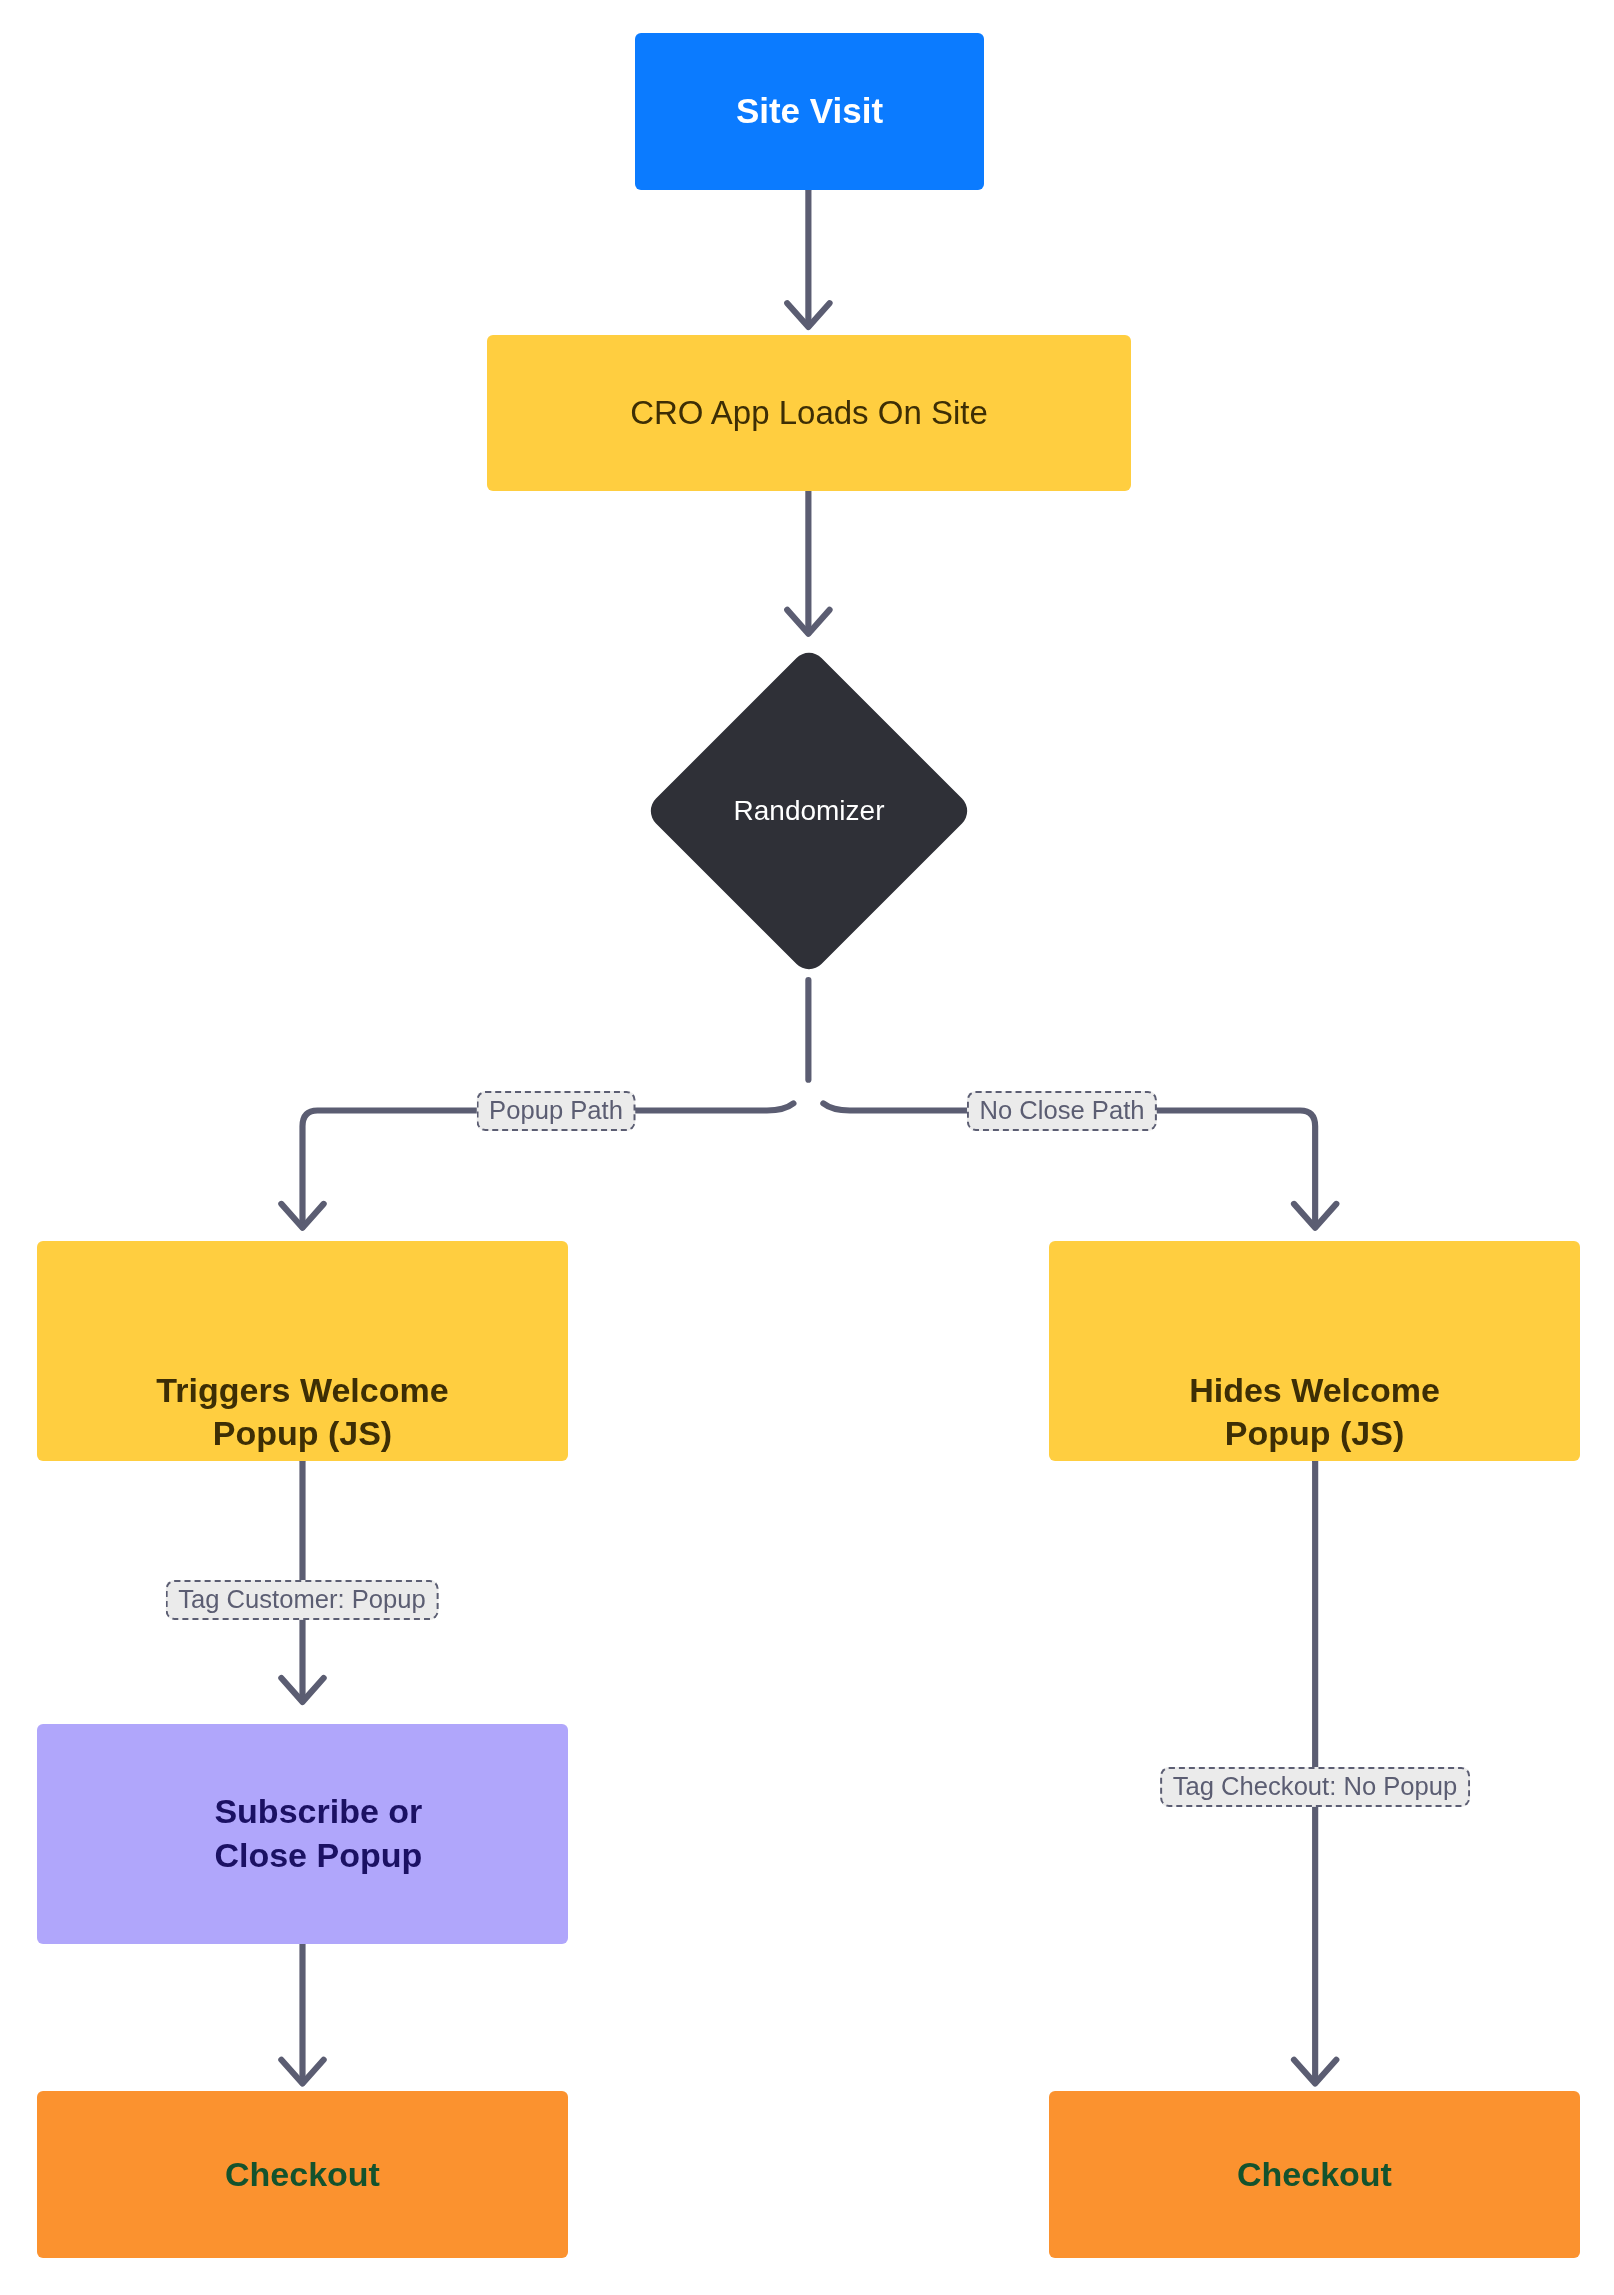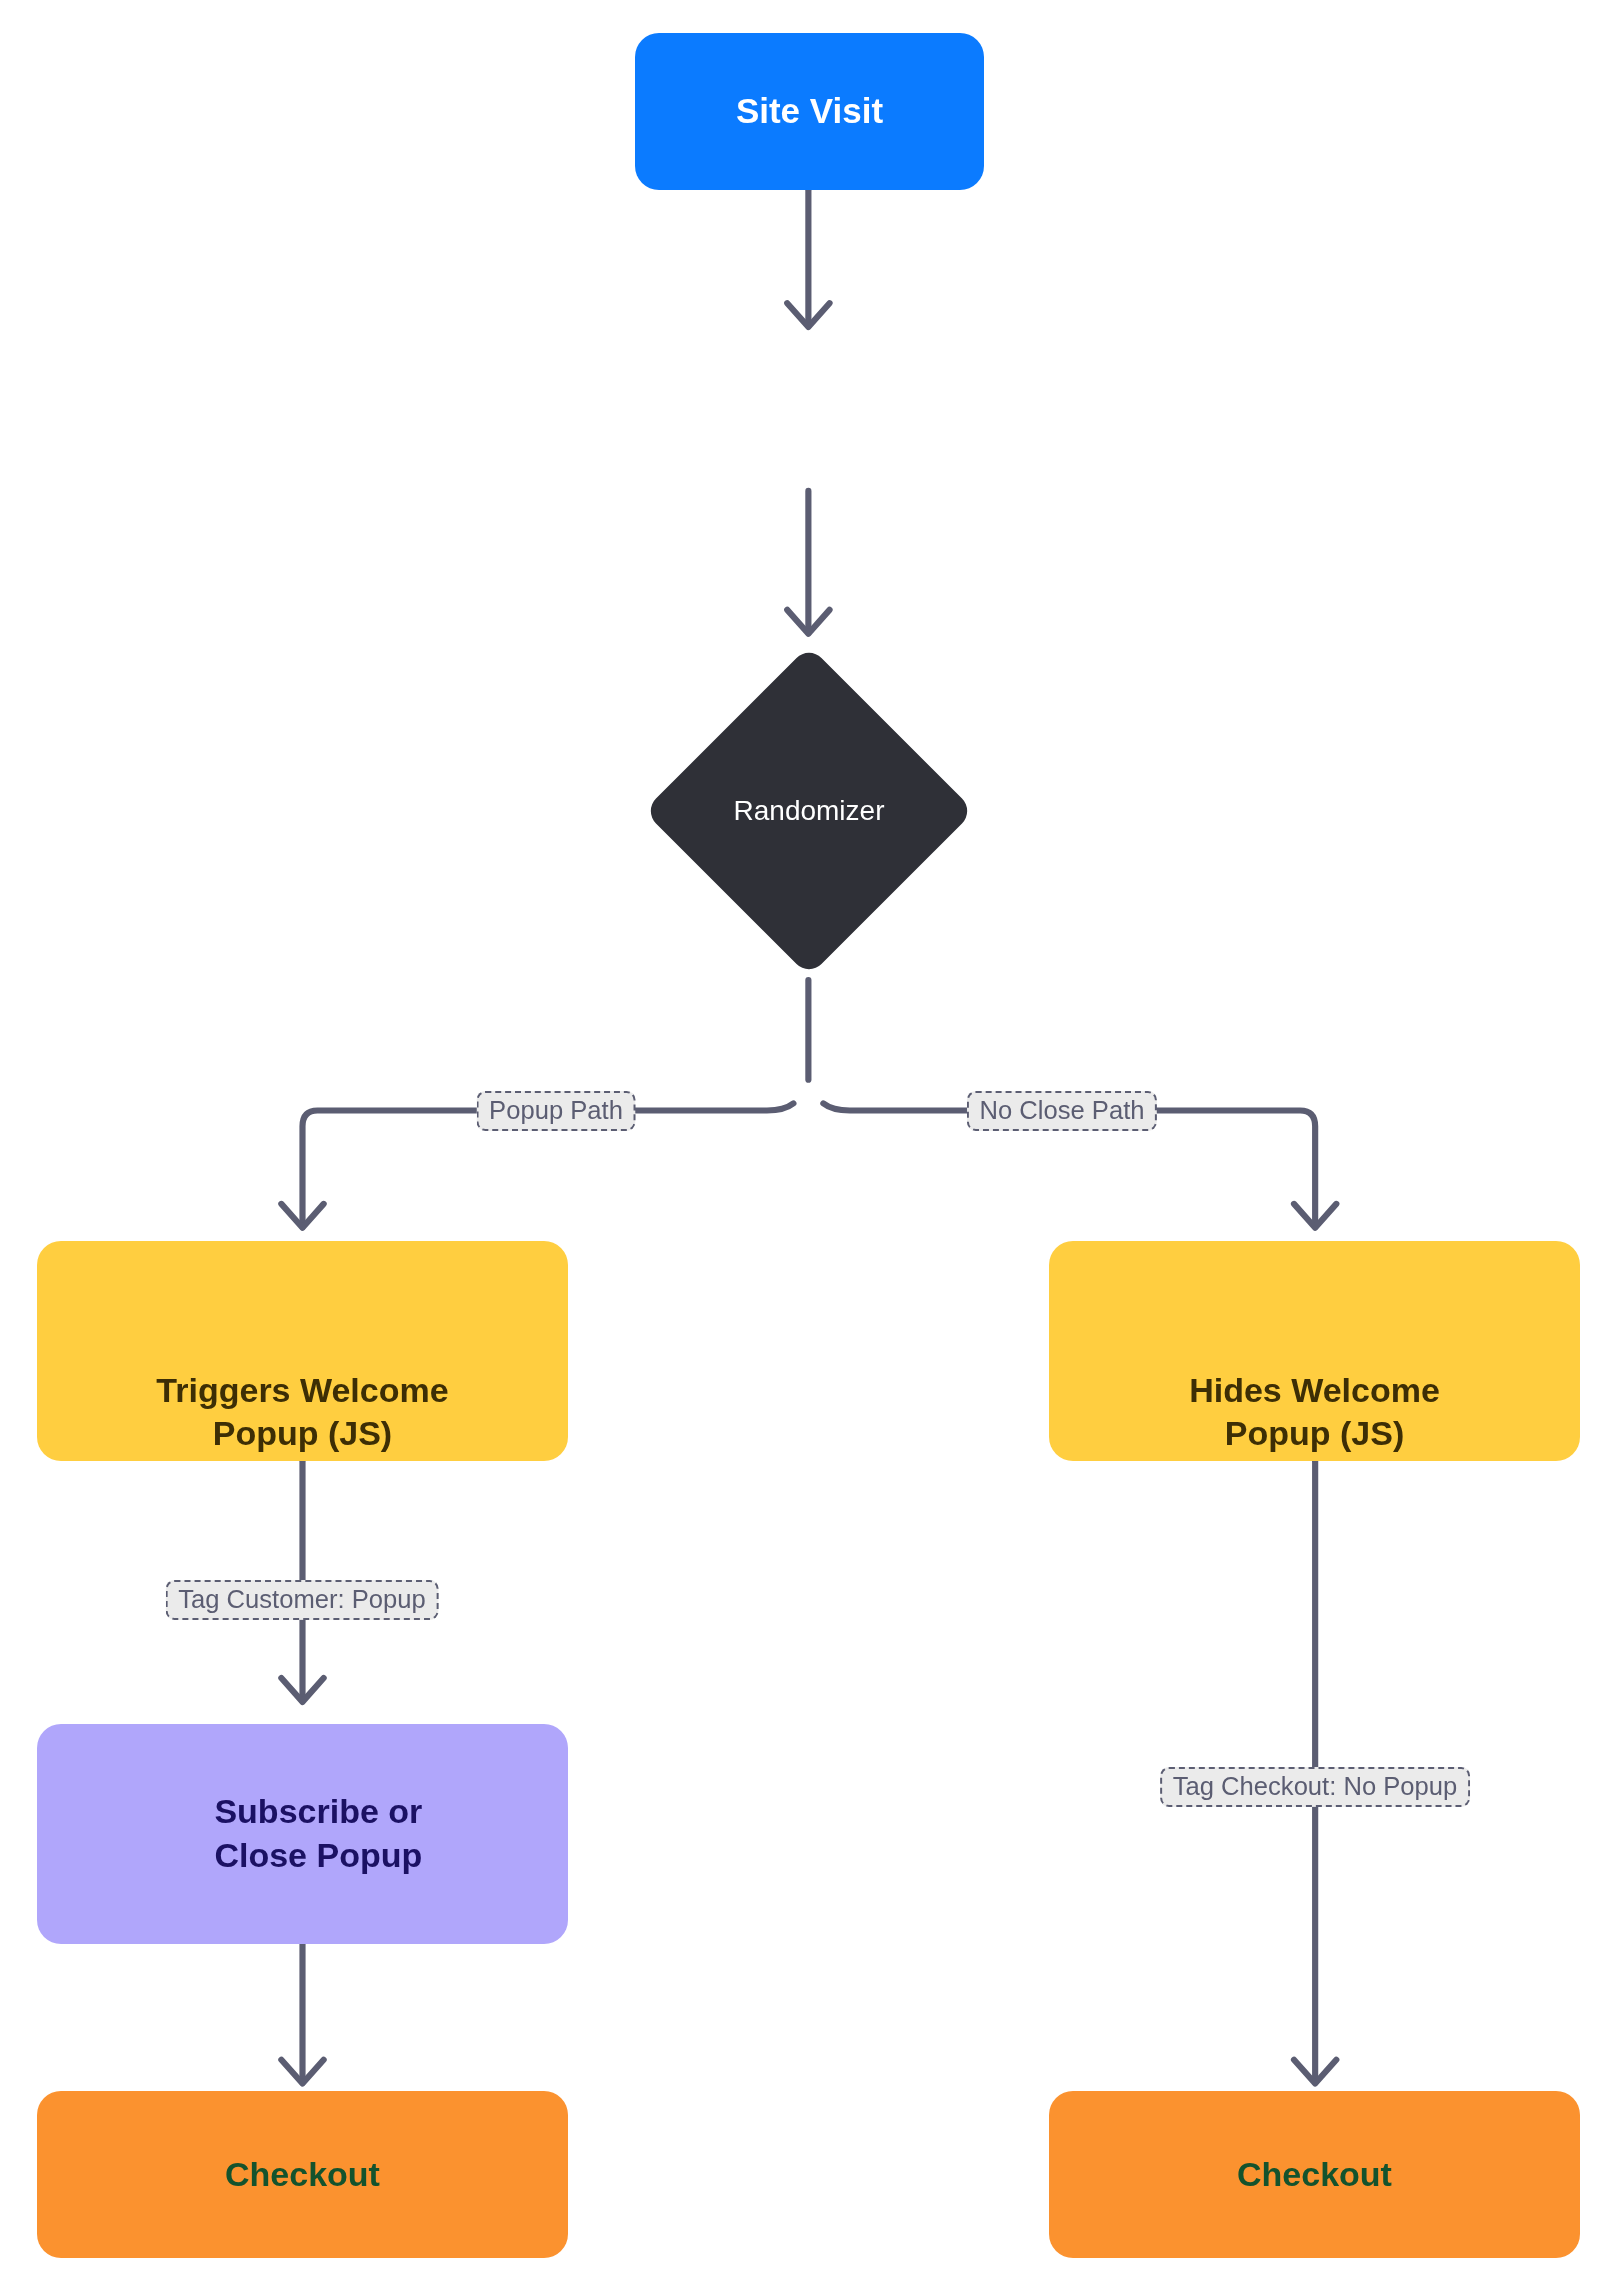--- a/index.html
+++ b/index.html
@@ -27,21 +27,21 @@
     pointer-events: none;
   }
 
   .node {
     position: absolute;
     box-sizing: border-box;
     display: flex;
     align-items: center;
     justify-content: center;
     text-align: center;
-    border-radius: 24px;
+    border-radius: 6px;
     line-height: 1.28;
     padding: 5.3px 12.3px;
   }
   .node .label {
     display: block;
     white-space: pre-line;
   }
 
   .n-start {
     background: #0b7bff;
@@ -145,20 +145,23 @@
 
       <path d="M 1492 1658 L 1492 2363"></path>
       <path d="M 1468 2337 L 1492 2364 L 1516 2337"></path>
     </g>
   </svg>
 
   <div class="node n-start" style="left:635px; top:33px; width:349px; height:157px;">
     <span class="label">Site Visit</span>
   </div>
 
+  <div class="node n-process" style="left:487px; top:335px; width:644px; height:156px;">
+    <span class="label">CRO App Loads On Site</span>
+  </div>
 
   <div class="diamond" style="left:644px; top:646px; width:330px; height:330px;">
     <span class="shape" style="width:234px; height:234px;"></span>
     <span class="label">Randomizer</span>
   </div>
 
   <div class="node n-process-b" style="left:37px; top:1241px; width:531px; height:220px;">
     <span class="label">Triggers Welcome
 Popup (JS)</span>
   </div>

